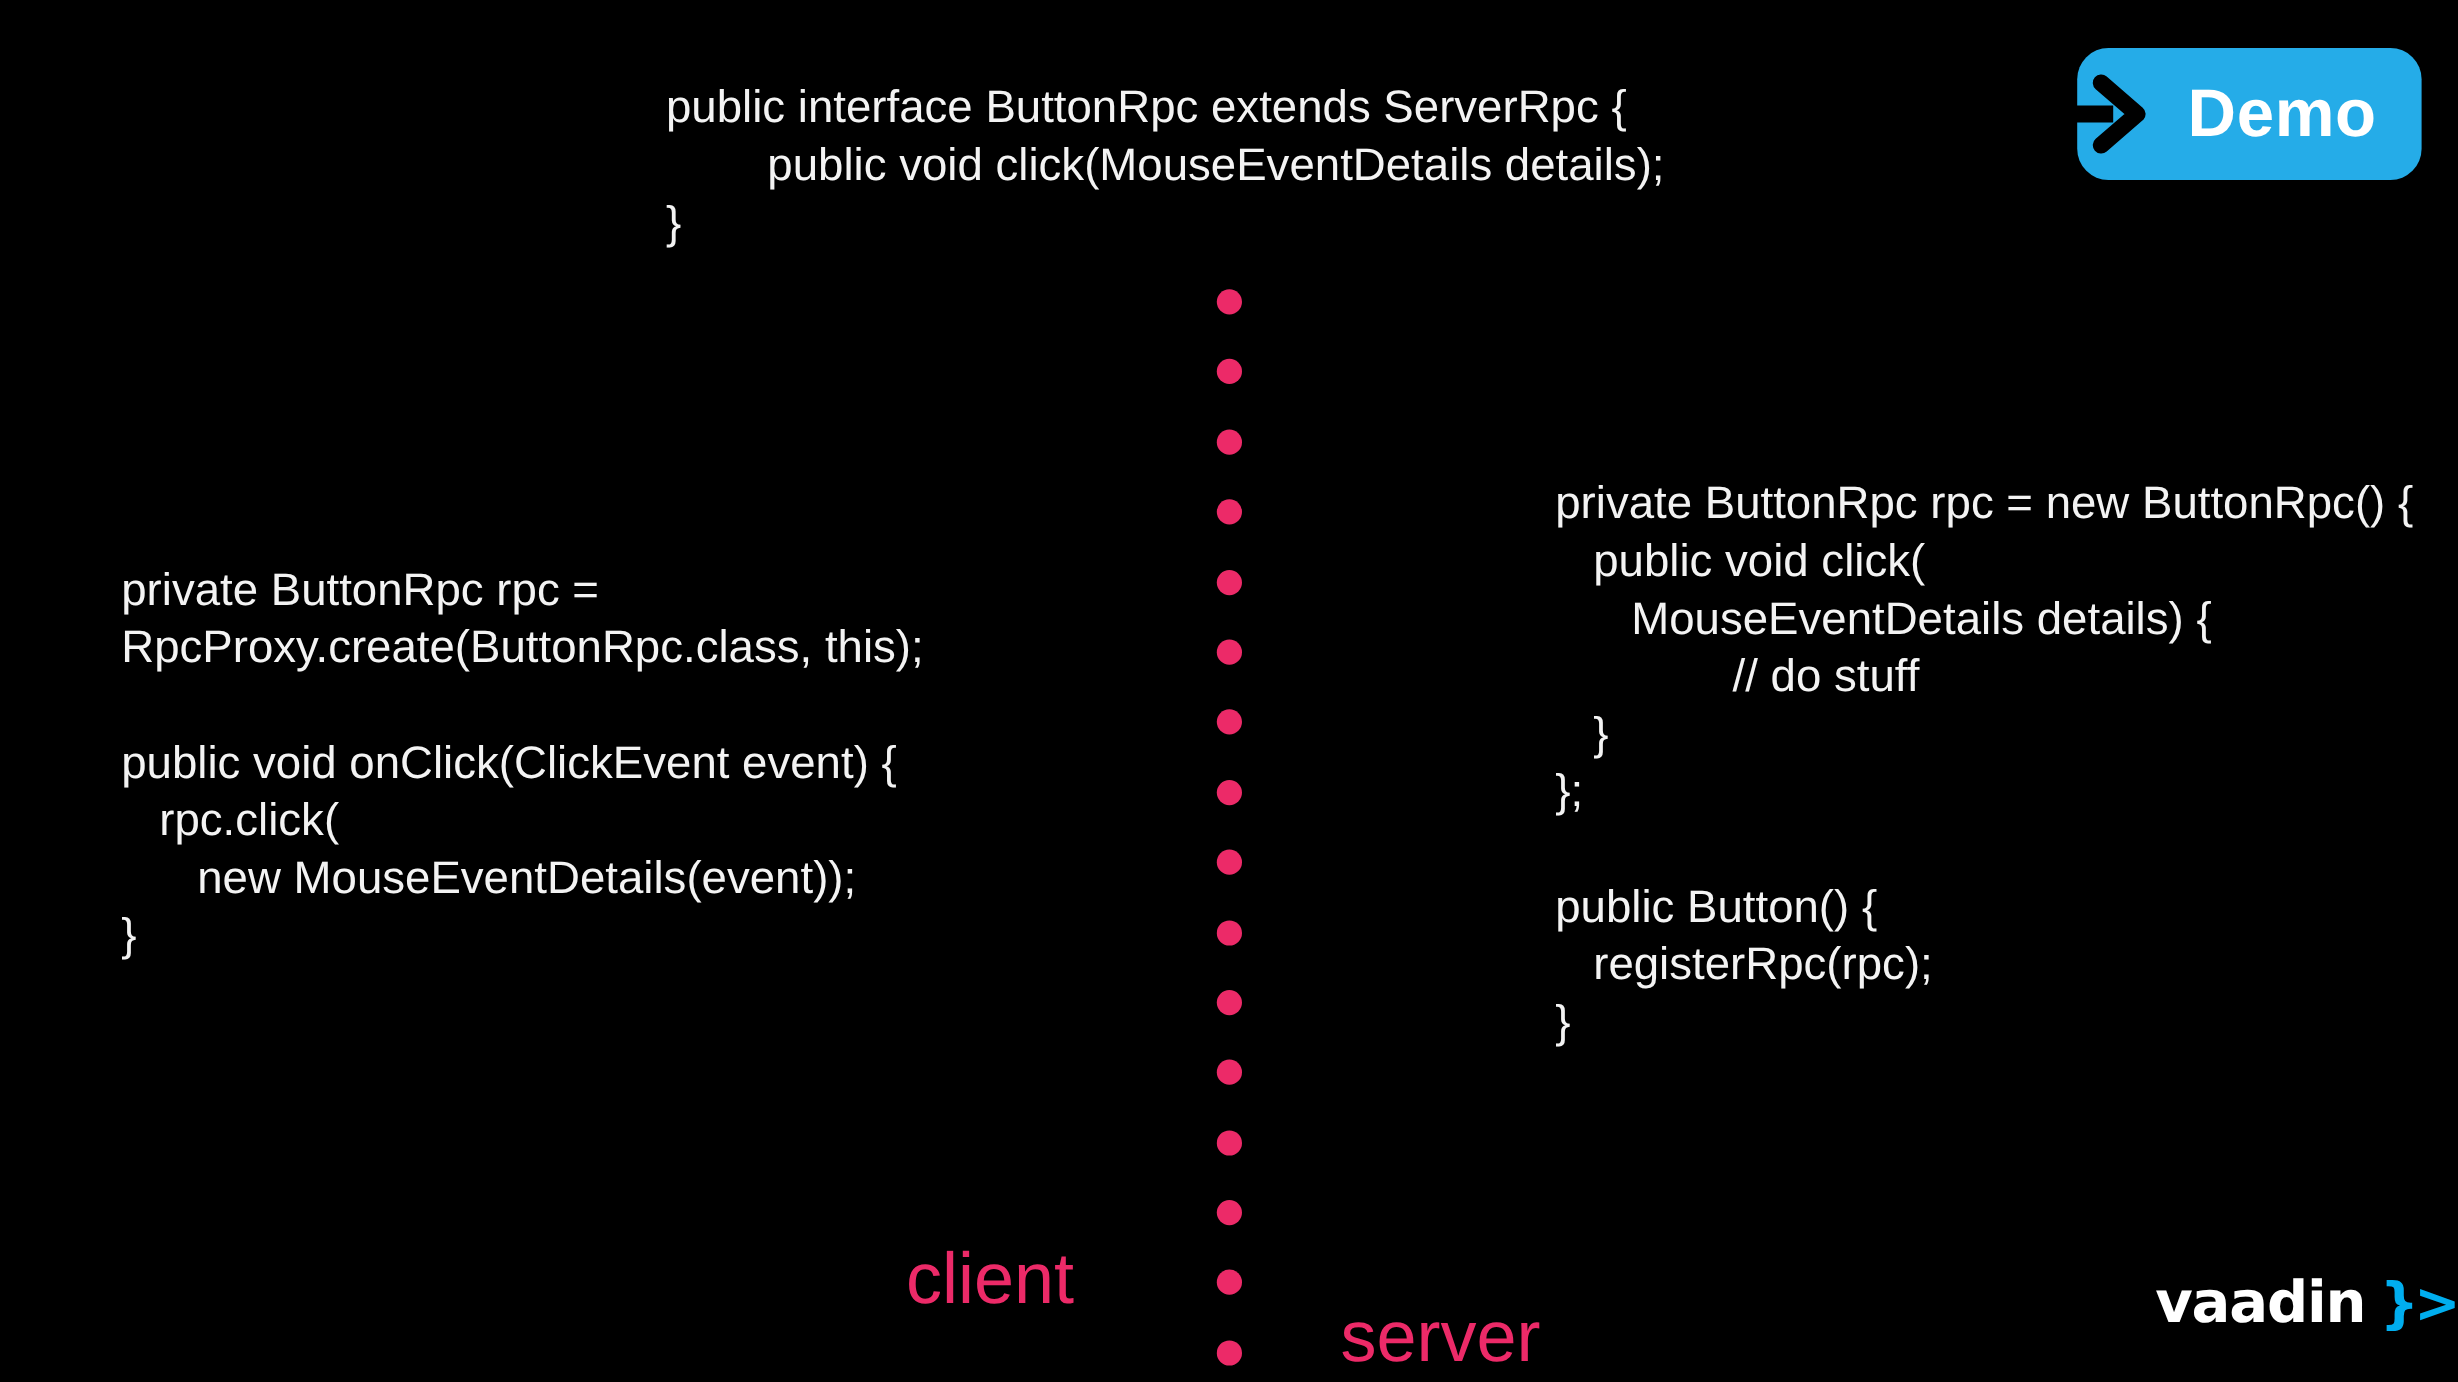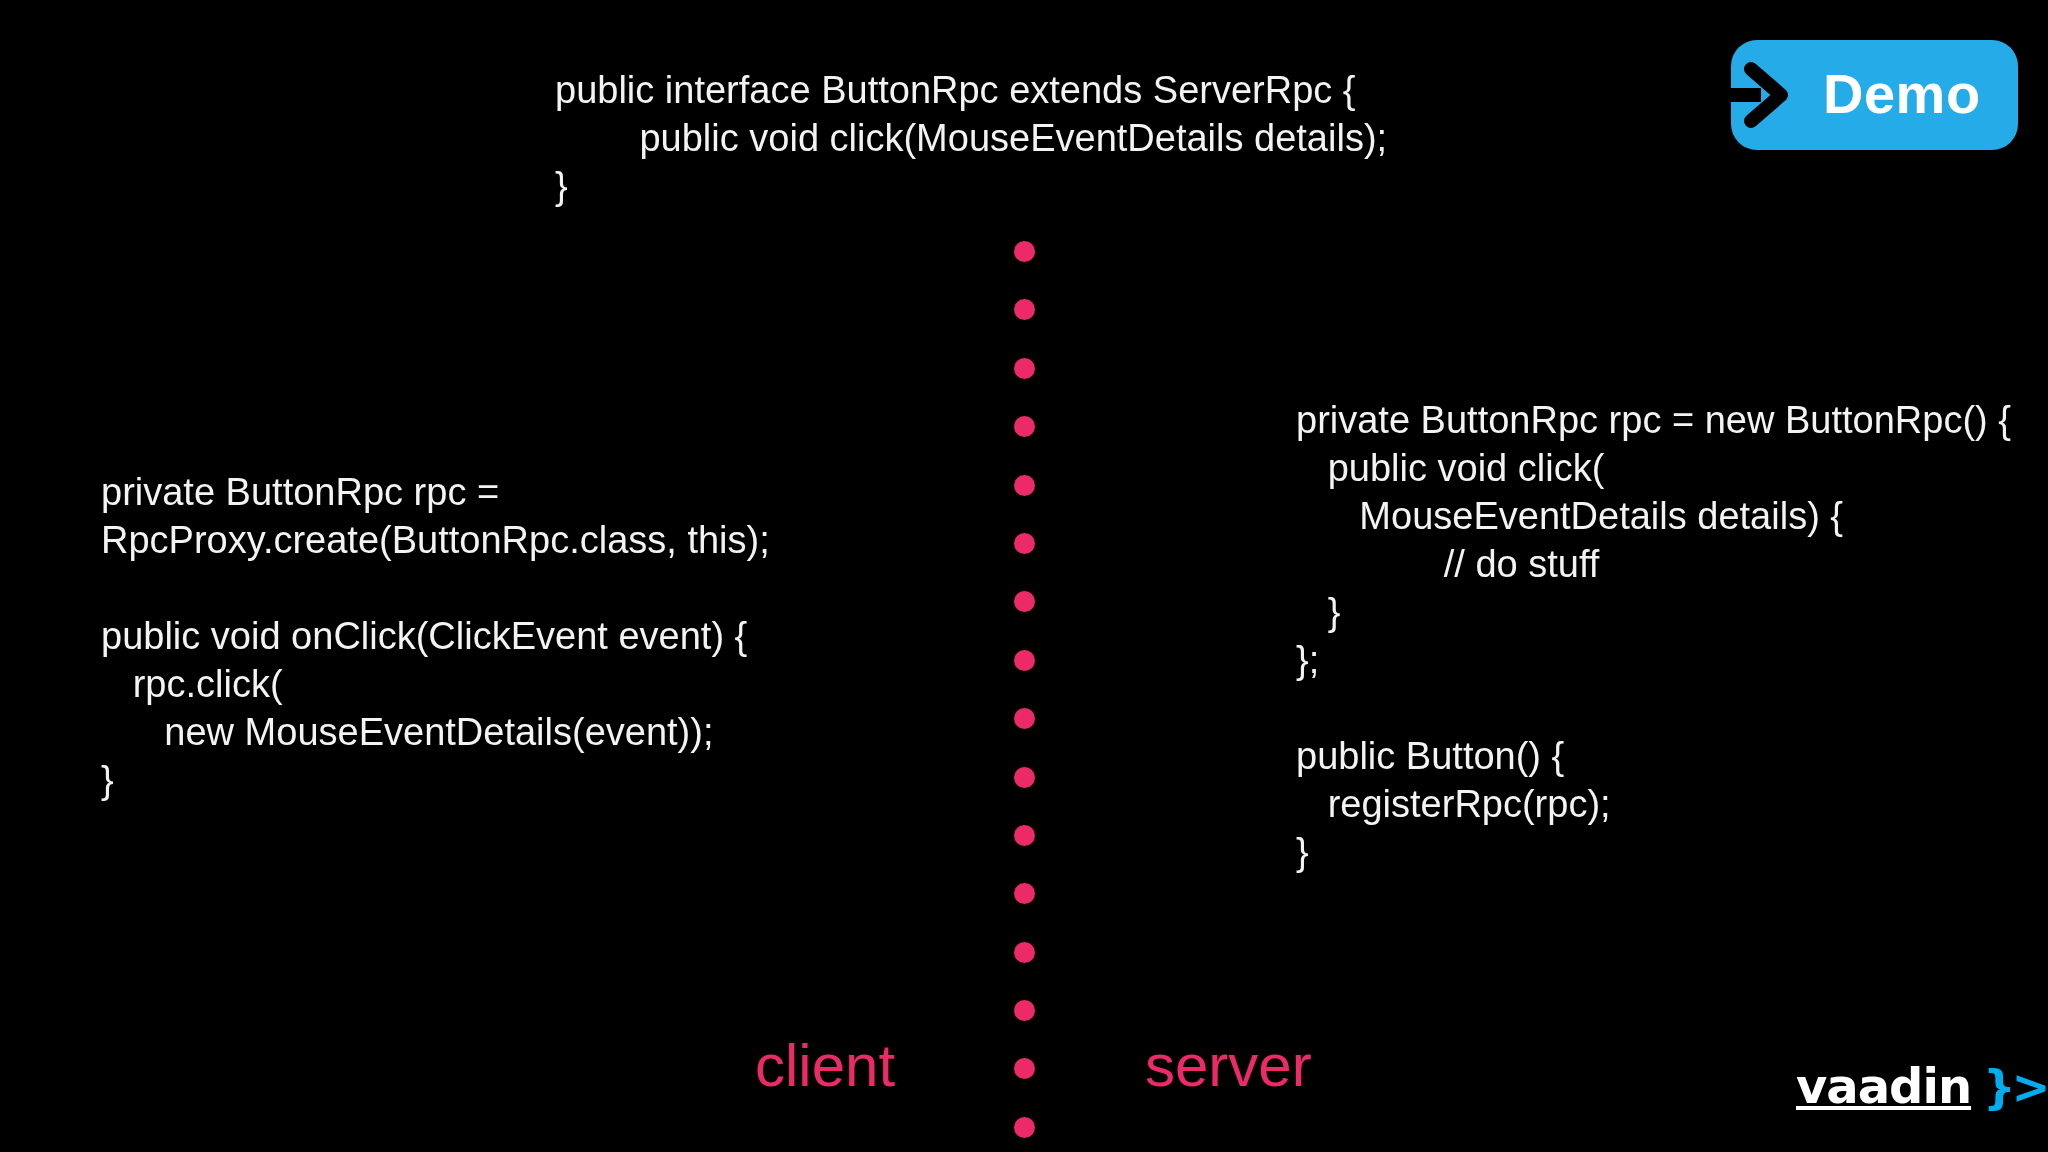--- a/index.html
+++ b/index.html
@@ -48,21 +48,21 @@
   .side-label {
     position: absolute;
     top: 1036px;
     font-size: 60px;
     line-height: 60px;
     font-weight: 400;
     color: var(--pink, #EC2A68);
     text-align: center;
   }
   .label-client { left: 755px; }
-  .label-server { left: 1145px; }
+  .label-server { left: 1117px; margin-top: 48px; }
 
   .demo-button {
     position: absolute;
     left: 1731px;
     top: 40px;
     width: 287px;
     height: 110px;
     background: var(--cyan, #25ACE8);
     border-radius: 26px;
     border: none;
@@ -96,21 +96,20 @@
     top: 1058px;
     display: flex;
     align-items: baseline;
     font-family: "DejaVu Sans", sans-serif;
     font-weight: 700;
   }
   .vaadin-wordmark {
     color: #ffffff;
     font-size: 48px;
     letter-spacing: -1px;
-    text-decoration: underline;
   }
   .vaadin-symbol {
     color: var(--logo-cyan, #00AEEF);
     font-size: 46px;
     margin-left: 12px;
     letter-spacing: -4px;
   }
 </style>
 </head>
 <body>

